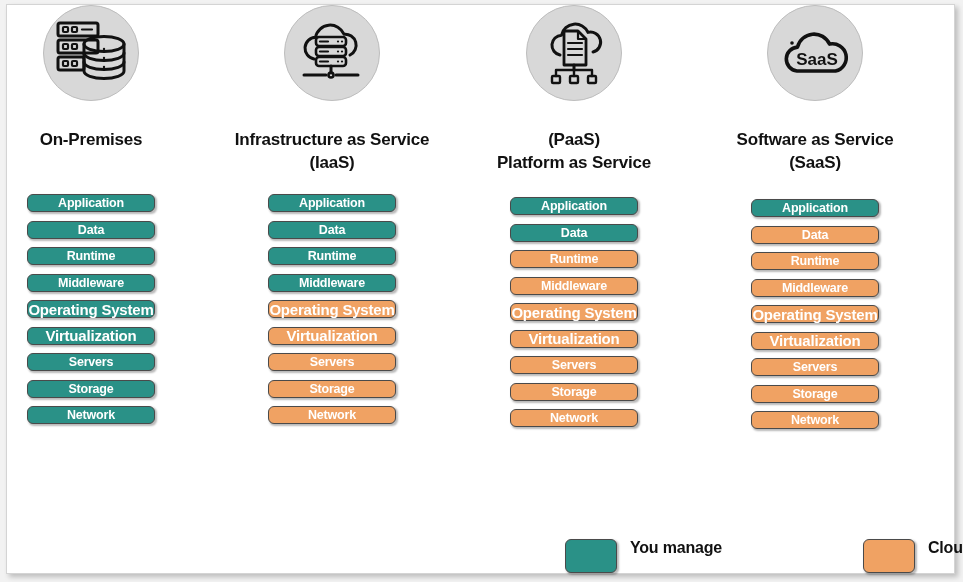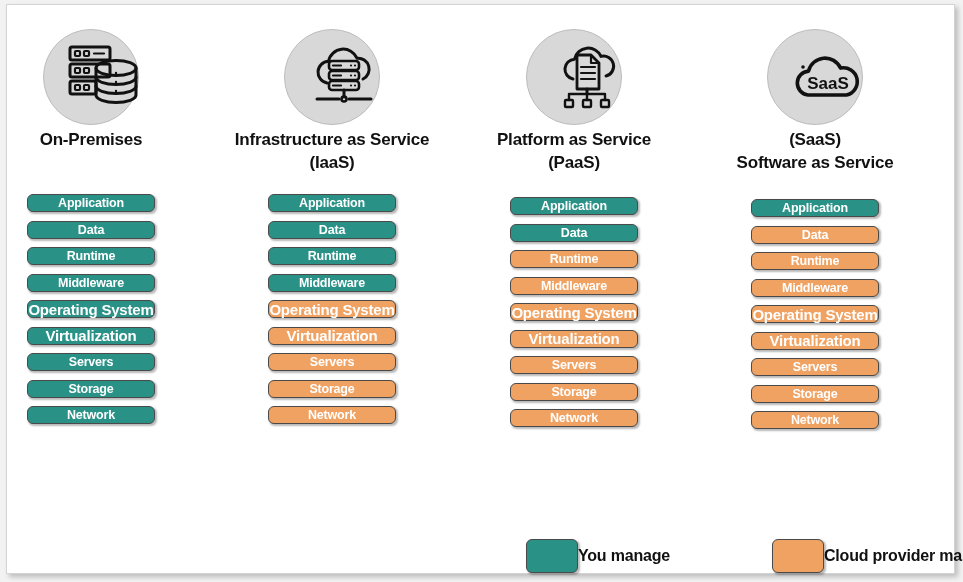--- a/index.html
+++ b/index.html
@@ -29,31 +29,31 @@
     box-sizing: border-box;
   }
   .column {
     position: absolute;
     top: 0;
     width: 240px;
     height: 100%;
   }
   .icon-circle {
     position: absolute;
-    top: 24px;
+    top: 0;
     left: 50%;
     transform: translateX(-50%);
     width: 96px;
     height: 96px;
     border-radius: 50%;
     background: #d8d8d8;
     border: 1px solid #bdbdbd;
     display: flex;
     align-items: center;
-    justify-content: flex-end;
+    justify-content: center;
     box-sizing: border-box;
   }
   .icon-circle svg { display: block; }
   .col-title {
     position: absolute;
     top: 124px;
     left: 0;
     width: 100%;
     text-align: center;
     font-size: 17px;
@@ -88,21 +88,23 @@
   .legend {
     position: absolute;
     left: 519px;
     top: 534px;
     display: flex;
     align-items: center;
     gap: 18px;
   }
   .legend-item {
     display: flex;
-    align-items: center;
+    align-items: flex-start;
+    gap: 13px;
+    margin-left: 39px;
   }
   .legend-swatch {
     width: 52px;
     height: 34px;
     border-radius: 6px;
     border: 1px solid #4a4a4a;
     box-shadow: 1.5px 1.5px 2px rgba(0,0,0,0.28);
     box-sizing: border-box;
   }
   .legend-label {
@@ -206,22 +208,22 @@
               <line x1="28" y1="34" x2="42" y2="34" stroke-width="2.2"></line>
               <line x1="34" y1="44" x2="34" y2="49"></line>
               <path d="M16 55 v-6 h36 v6" stroke-width="2.4"></path>
               <line x1="34" y1="49" x2="34" y2="55" stroke-width="2.4"></line>
               <rect x="12" y="55" width="8" height="7" rx="1" stroke-width="2.4"></rect>
               <rect x="30" y="55" width="8" height="7" rx="1" stroke-width="2.4"></rect>
               <rect x="48" y="55" width="8" height="7" rx="1" stroke-width="2.4"></rect>
             </svg>
           </div>
           <div class="col-title">
+            <div>(PaaS)</div>
             <div>Platform as Service</div>
-            <div>(PaaS)</div>
           </div>
           <div class="stack" style="top: 192px;">
             <div class="layer" style="background: rgb(42, 145, 135);">Application</div>
             <div class="layer" style="background: rgb(42, 145, 135);">Data</div>
             <div class="layer" style="background: rgb(240, 162, 99);">Runtime</div>
             <div class="layer" style="background: rgb(240, 162, 99);">Middleware</div>
             <div class="layer small" style="background: rgb(240, 162, 99);">Operating System</div>
             <div class="layer small" style="background: rgb(240, 162, 99);">Virtualization</div>
             <div class="layer" style="background: rgb(240, 162, 99);">Servers</div>
             <div class="layer" style="background: rgb(240, 162, 99);">Storage</div>
@@ -230,22 +232,22 @@
         </div>
         <div class="column" style="left: 688px;">
           <div class="icon-circle">
             <svg width="72" height="52" viewBox="0 0 72 52" fill="none" stroke="#111111" stroke-width="3" stroke-linecap="round" stroke-linejoin="round">
               <path d="M18 44 a12 12 0 0 1 0.5 -23.9 a17 17 0 0 1 32 -3 a12 12 0 0 1 6 26.9 z" stroke-width="3.6"></path>
               <circle cx="13" cy="16" r="1.8" fill="#111111" stroke="none"></circle>
               <text x="38" y="38" text-anchor="middle" fill="#111111" stroke="none" font-size="17" font-weight="bold" font-family="&quot;Liberation Sans&quot;, sans-serif">SaaS</text>
             </svg>
           </div>
           <div class="col-title">
+            <div>Software as Service</div>
             <div>(SaaS)</div>
-            <div>Software as Service</div>
           </div>
           <div class="stack" style="top: 194px;">
             <div class="layer" style="background: rgb(42, 145, 135);">Application</div>
             <div class="layer" style="background: rgb(240, 162, 99);">Data</div>
             <div class="layer" style="background: rgb(240, 162, 99);">Runtime</div>
             <div class="layer" style="background: rgb(240, 162, 99);">Middleware</div>
             <div class="layer small" style="background: rgb(240, 162, 99);">Operating System</div>
             <div class="layer small" style="background: rgb(240, 162, 99);">Virtualization</div>
             <div class="layer" style="background: rgb(240, 162, 99);">Servers</div>
             <div class="layer" style="background: rgb(240, 162, 99);">Storage</div>

